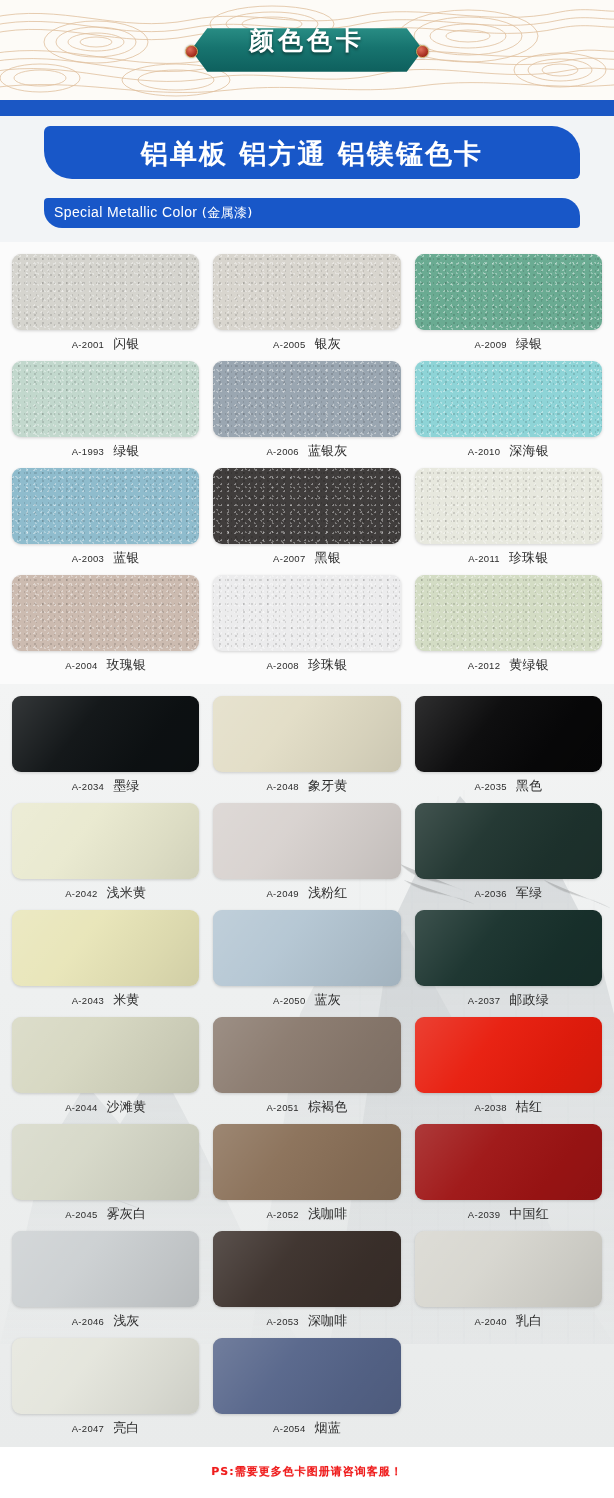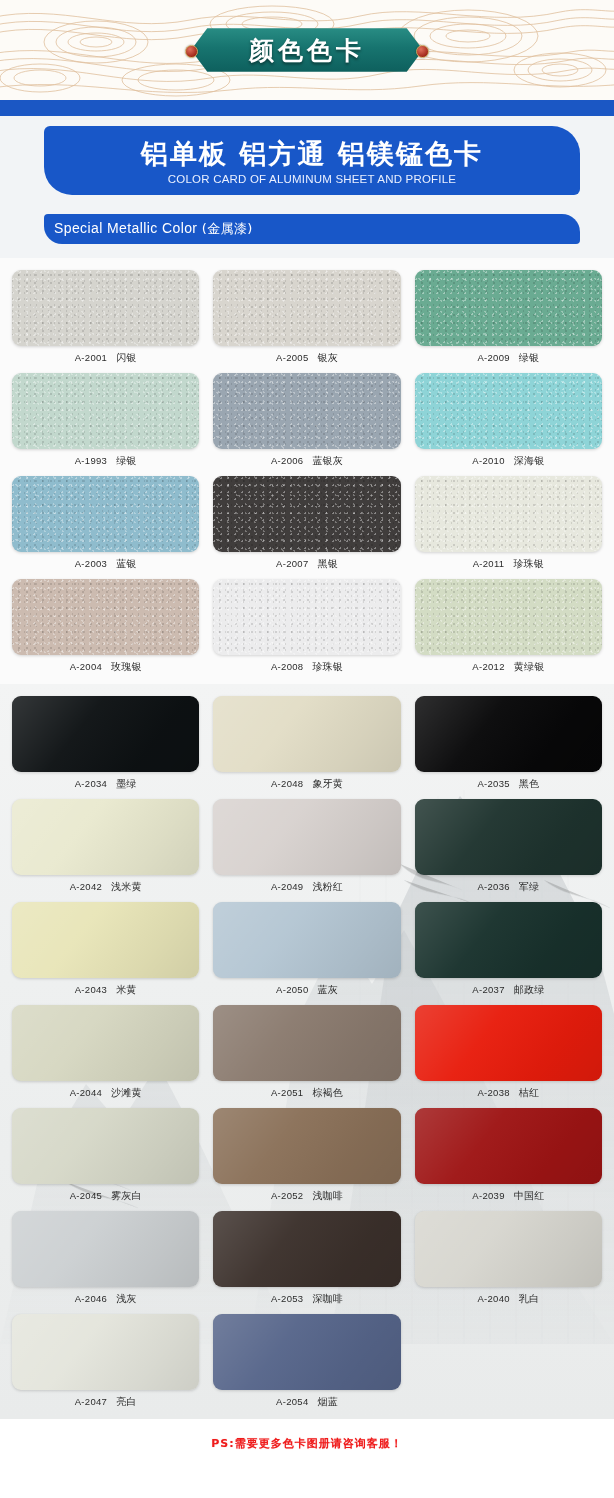--- a/index.html
+++ b/index.html
@@ -31,21 +31,21 @@
     opacity:.95;
   }
   .hero-plaque{
     position:absolute;
     left:50%;
     top:50%;
     transform:translate(-50%,-50%);
     width:232px;
     height:52px;
     display:flex;
-    align-items:center;
+    align-items:flex-start;
     justify-content:center;
   }
   .plaque-body{
     position:absolute;
     inset:0;
     background:linear-gradient(180deg,#2a8f86 0%,#17746f 45%,#0d5e5c 100%);
     border:2px solid #c9a35a;
     border-radius:10px/26px;
     box-shadow:0 1px 3px rgba(0,0,0,.35), inset 0 0 0 1px rgba(255,255,255,.12);
     clip-path:polygon(0% 50%, 7% 8%, 93% 8%, 100% 50%, 93% 92%, 7% 92%);
@@ -184,21 +184,21 @@
     font-size:9.5px;
     color:#2b2b2b;
     letter-spacing:.2px;
     white-space:nowrap;
     font-family:"Liberation Sans",sans-serif;
   }
   .caption .code{letter-spacing:.3px;}
   .caption .name{
     margin-left:9px;
     font-family:"DejaVu Sans","Liberation Sans",sans-serif;
-    font-size:10px;
+    font-size:13px;
   }
 
   
   .footer{
     background:#ffffff;
     text-align:center;
     padding:14px 0 16px 0;
   }
   .footer-text{
     color:#ef1b1b;
@@ -252,21 +252,20 @@
       <span class="plaque-gem right"></span>
       <span class="plaque-text">颜色色卡</span>
     </div>
   </div>
 
   <div class="blue-rule"></div>
 
   <div class="titleblock">
     <div class="title-main">
       <div class="title-cn">铝单板 铝方通 铝镁锰色卡</div>
-      <div class="title-en">COLOR CARD OF ALUMINUM SHEET AND PROFILE</div>
     </div>
     <div class="title-sub">
       <span>Special  Metallic  Color </span><span class="cjk">(金属漆)</span>
     </div>
   </div>
 
   <div class="section section-metallic">
     <div class="grid" id="grid-metallic">
         <div class="cell">
           <div class="chip metal" style="background: rgb(213, 212, 206);"></div>

